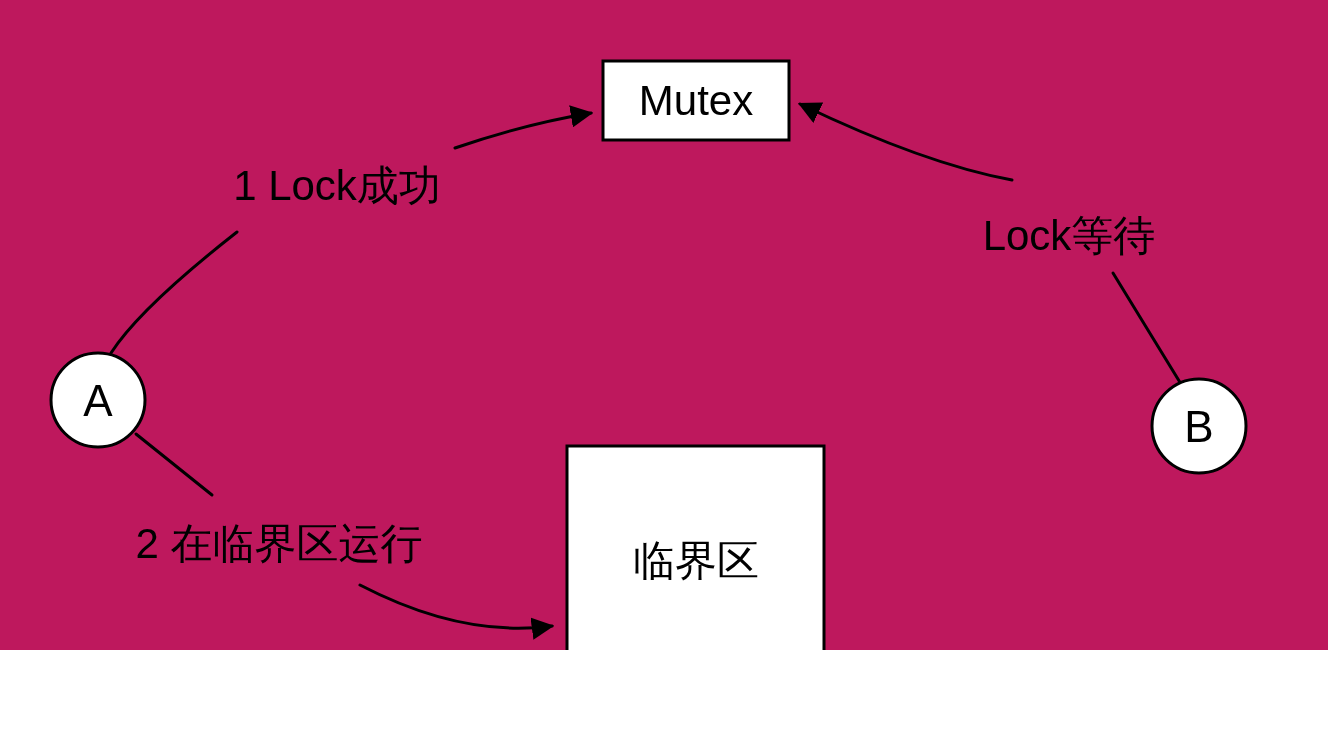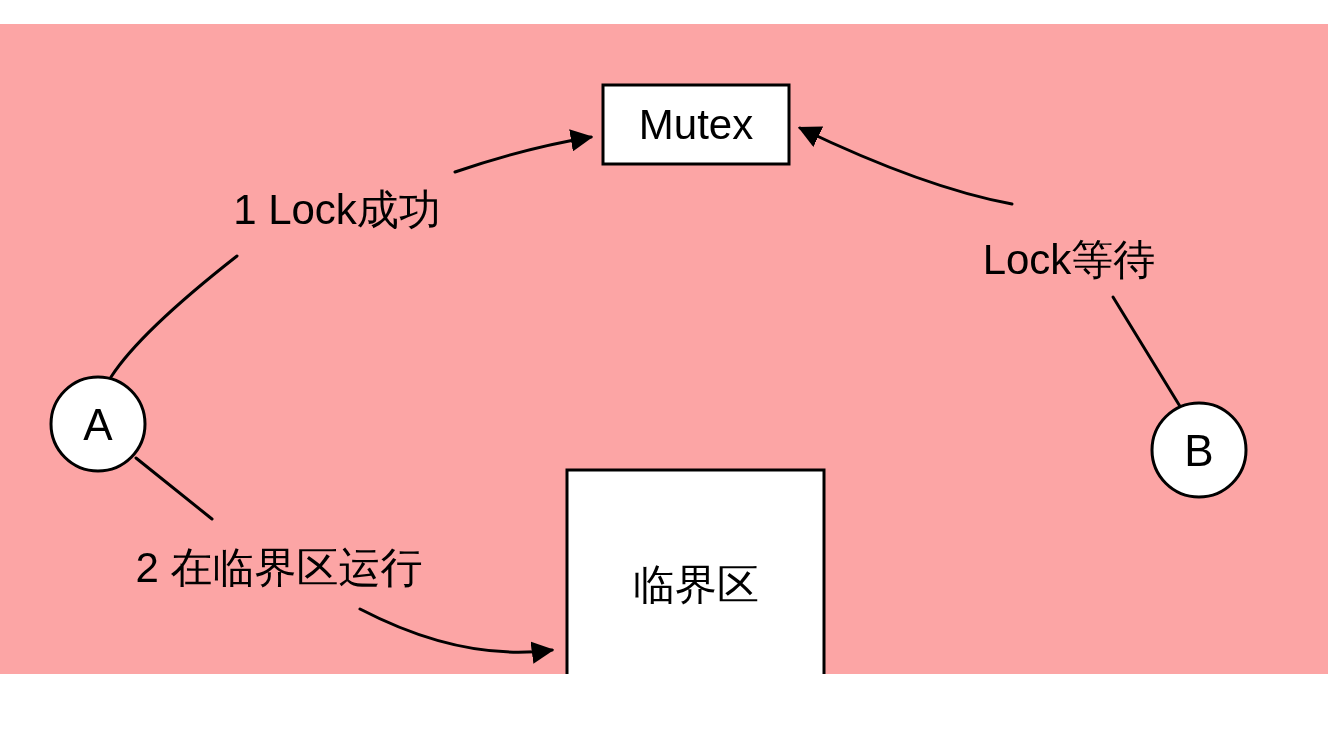--- a/index.html
+++ b/index.html
@@ -4,23 +4,22 @@
 <style>
   html, body {
     margin: 0;
     padding: 0;
     background: #ffffff;
   }
   .canvas-wrap {
     position: relative;
     width: 1328px;
     height: 650px;
-    background: #fca5a5;
+    background: #be185d;
     overflow: hidden;
-    margin-top: 24px;
   }
   svg {
     display: block;
     font-family: "Liberation Sans", "DejaVu Sans", sans-serif;
   }
   .edge-path {
     fill: none;
     stroke: #000000;
     stroke-width: 3;
     stroke-linecap: round;

